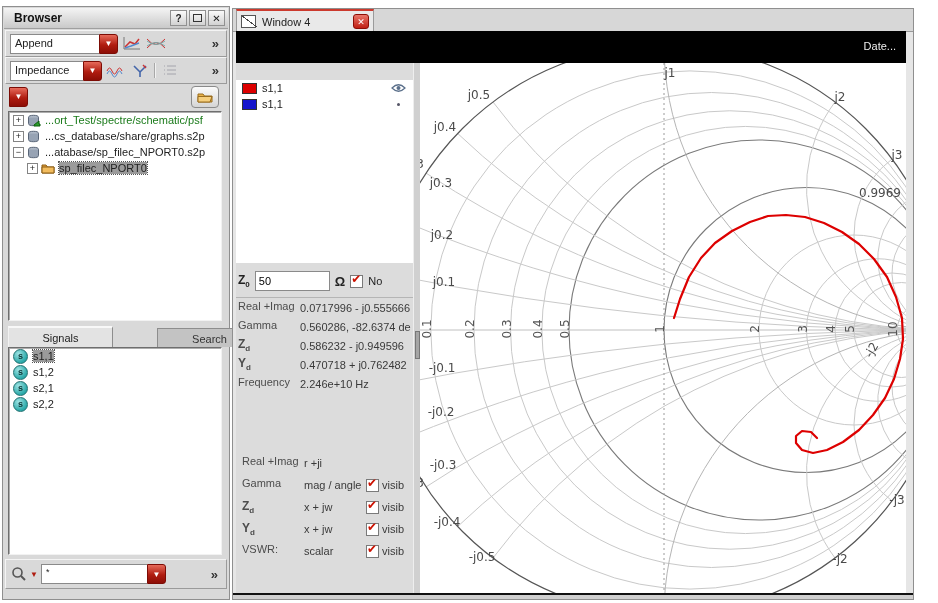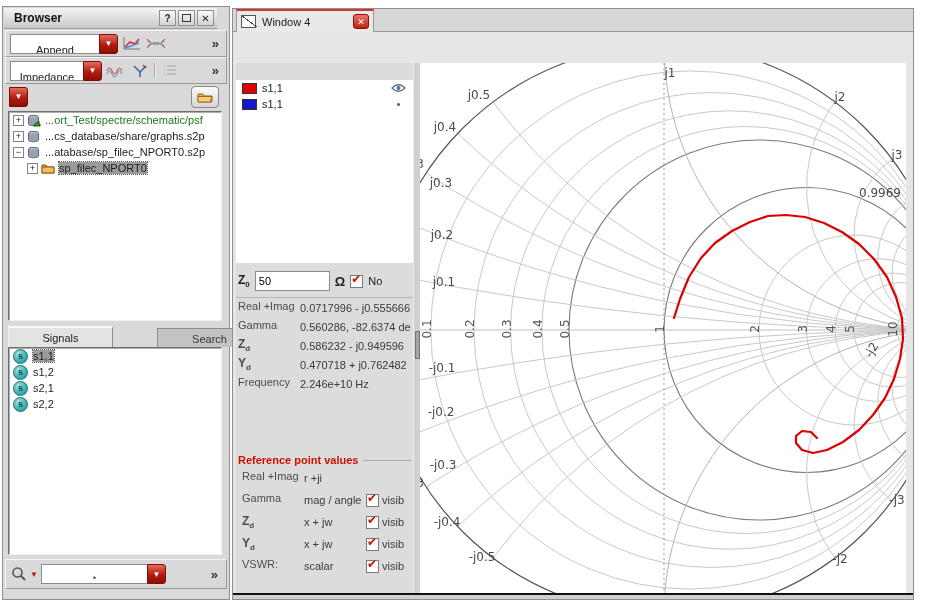--- a/index.html
+++ b/index.html
@@ -5,31 +5,31 @@
   html,body{margin:0;padding:0;background:#fff;}
   #page{position:relative;width:938px;height:603px;background:#fff;overflow:hidden;
         font-family:"Liberation Sans","DejaVu Sans",sans-serif;font-size:11px;color:#222;}
   
   .panel{position:absolute;background:#d9d9d9;border:1px solid #8f8f8f;}
   .sunken{background:#fff;border-top:1px solid #6e6e6e;border-left:1px solid #6e6e6e;
           border-right:1px solid #f2f2f2;border-bottom:1px solid #f2f2f2;box-shadow:inset 1px 1px 0 #adadad;}
   .groove{border-top:1px solid #f4f4f4;border-left:1px solid #f4f4f4;border-right:1px solid #9a9a9a;border-bottom:1px solid #9a9a9a;}
   .combo{display:flex;height:20px;}
   .combo .field{flex:1;background:#fff;border:1px solid #8a8a8a;border-right:none;
-                padding:9px 4px 0 4px;white-space:nowrap;overflow:hidden;text-align:center;}
+                padding:2px 4px 0 4px;white-space:nowrap;overflow:hidden;}
   .combo .drop{width:17px;background:linear-gradient(#e66a5a,#b01c10 55%,#8d0e06);
                border:1px solid #7c0c05;border-radius:0 3px 3px 0;color:#fff;font-size:8px;
                display:flex;align-items:center;justify-content:center;cursor:pointer;}
   .more-btn{color:#333;font-weight:bold;font-size:13px;padding:0 3px;cursor:pointer;}
   .tbtn{display:inline-flex;align-items:center;justify-content:center;cursor:pointer;}
   .chk{position:relative;display:inline-block;width:11px;height:11px;background:#fff;border:1px solid #7a7a7a;vertical-align:-2px;}
   .chk .mark{position:absolute;left:0px;top:-4px;color:#cc1100;font-size:12px;font-weight:bold;}
   
   #browser{left:2px;top:6px;width:226px;height:592px;}
-  #browser .titlebar{position:absolute;left:1px;top:1px;right:12px;height:20px;
+  #browser .titlebar{position:absolute;left:1px;top:1px;right:1px;height:20px;
       background:linear-gradient(#f4f4f4,#c9c9c9);border-bottom:1px solid #9f9f9f;display:flex;align-items:center;}
   #browser .titlebar .t{font-weight:bold;font-size:12px;margin-left:10px;color:#111;}
   #browser .titlebar .btns{margin-left:auto;display:flex;gap:2px;margin-right:3px;}
   #browser .titlebar .btns .tbtn{width:15px;height:14px;background:linear-gradient(#fafafa,#d2d2d2);
       border:1px solid #909090;font-size:10px;font-weight:bold;color:#222;}
   .sq-icon{width:7px;height:6px;border:1px solid #333;display:inline-block;}
   .toolrow{position:absolute;left:2px;right:2px;height:25px;display:flex;align-items:center;gap:4px;padding:0 4px;}
   .icon16{width:20px;height:17px;display:inline-flex;align-items:center;justify-content:center;}
   .sep{width:1px;height:15px;background:#a8a8a8;border-right:1px solid #f2f2f2;}
   #tree-box{position:absolute;left:5px;top:104px;width:212px;height:208px;overflow:hidden;}
@@ -264,20 +264,23 @@
   </div>
 
   <div id="viz-window" class="panel">
     <div id="tabstrip">
       <div id="win-tab">
         <span class="plot-ic"></span>
         <span>Window 4</span>
         <span class="close">✕</span>
       </div>
     </div>
+    <div id="blackbar">
+      <span class="date">Date...</span>
+    </div>
 
     <div id="subpanel">
       <div id="legend-rows">
           <div class="leg-row">
             <span class="sw" style="background: rgb(221, 0, 0);"></span>
             <span>s1,1</span>
             <span class="vis-cell">
               <svg width="15" height="10">
                 <path d="M1,5 Q7.5,-1.5 14,5 Q7.5,11.5 1,5Z" fill="none" stroke="#5a6f8a" stroke-width="1.2"></path>
                 <circle cx="7.5" cy="5" r="2" fill="#5a6f8a"></circle>
@@ -321,21 +324,20 @@
               <span class="v">0.470718 + j0.762482</span>
             </div>
             <div class="info-row">
               <span class="l"><span>Frequency</span><sub></sub></span>
               <span class="v">2.246e+10 Hz</span>
             </div>
           </div>
       </div>
 
       <div id="reference">
-        <div class="sec-title">Reference point values</div>
         <div id="reference-rows">
             <div class="ref-row">
               <span class="l"><span>Real +Imag</span><sub></sub></span>
               <span class="v">r +ji</span>
             </div>
             <div class="ref-row">
               <span class="l"><span>Gamma</span><sub></sub></span>
               <span class="v">mag / angle</span>
               <span class="chk">
                 <span class="mark">✔</span>

